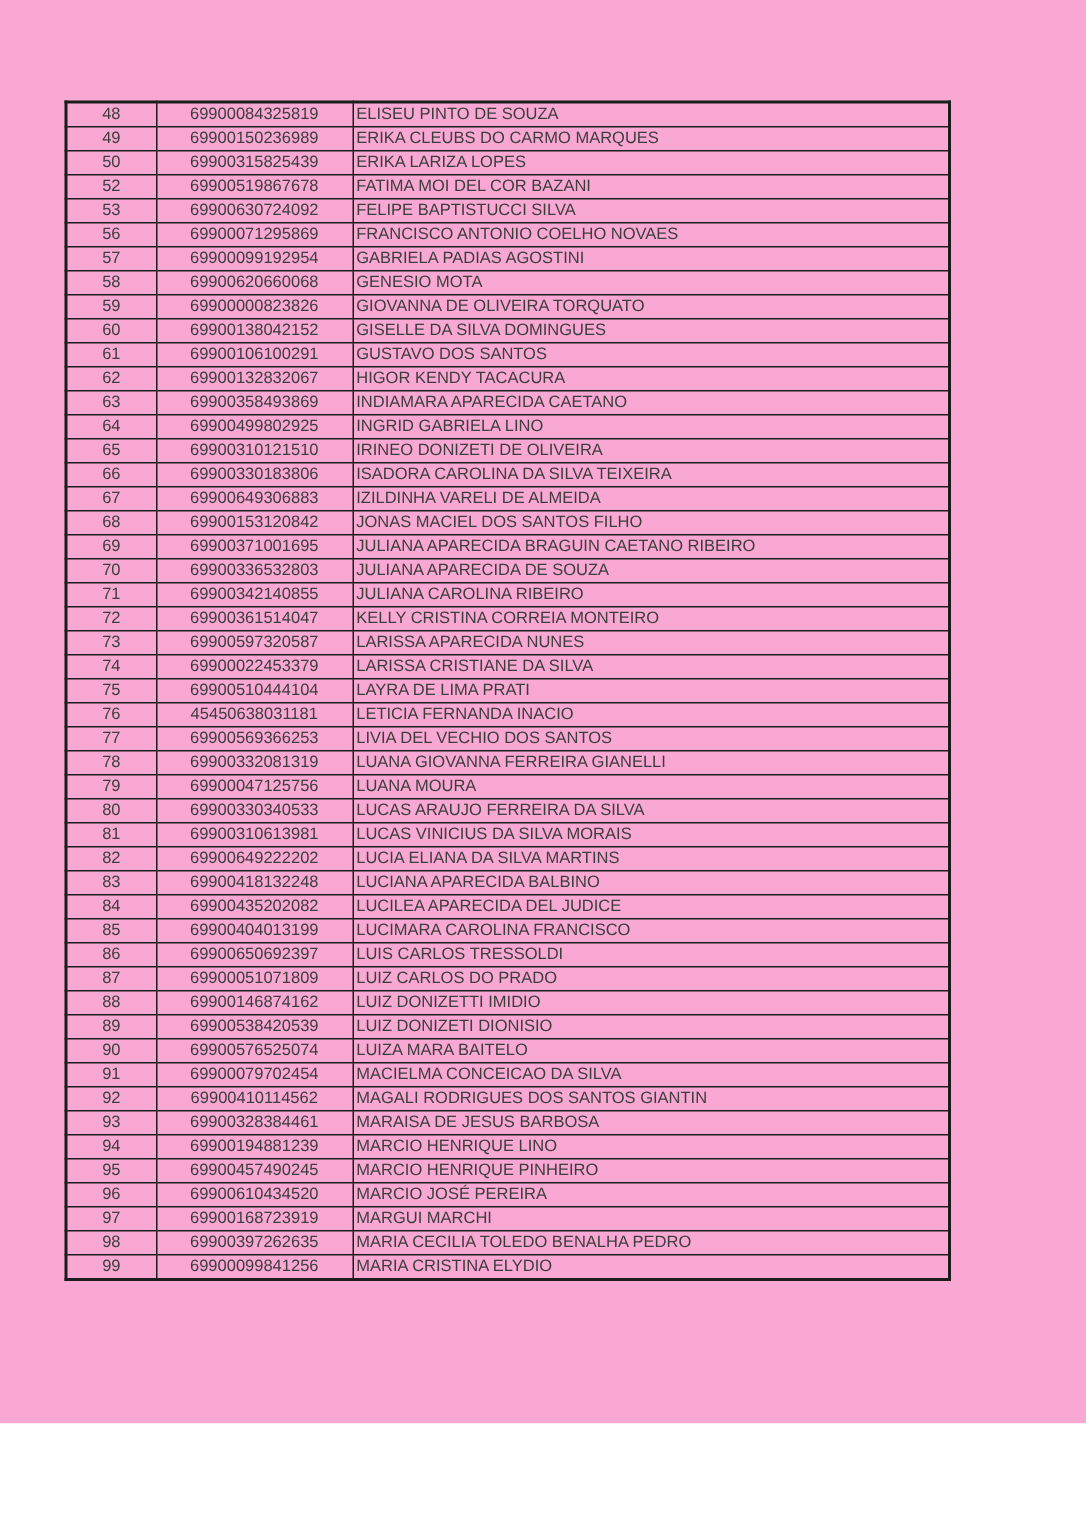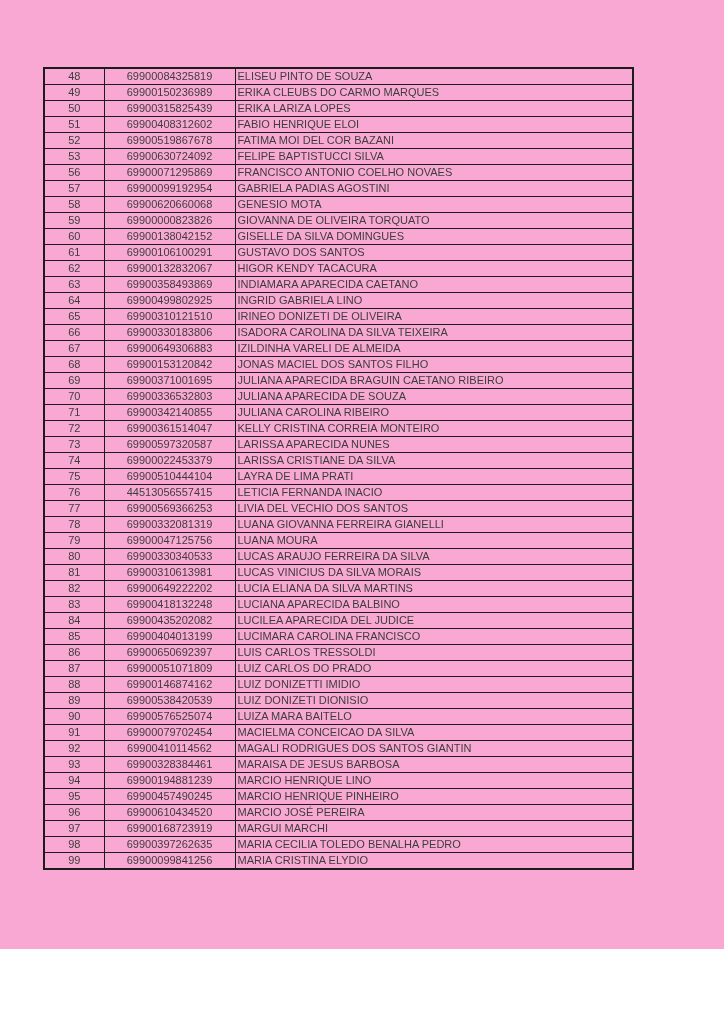--- a/index.html
+++ b/index.html
@@ -54,25 +54,20 @@
           <td class="col-num">49</td>
           <td class="col-id">69900150236989</td>
           <td class="col-name">ERIKA CLEUBS DO CARMO MARQUES</td>
         </tr>
         <tr>
           <td class="col-num">50</td>
           <td class="col-id">69900315825439</td>
           <td class="col-name">ERIKA LARIZA LOPES</td>
         </tr>
         <tr>
-          <td class="col-num">51</td>
-          <td class="col-id">69900408312602</td>
-          <td class="col-name">FABIO HENRIQUE ELOI</td>
-        </tr>
-        <tr>
           <td class="col-num">52</td>
           <td class="col-id">69900519867678</td>
           <td class="col-name">FATIMA MOI DEL COR BAZANI</td>
         </tr>
         <tr>
           <td class="col-num">53</td>
           <td class="col-id">69900630724092</td>
           <td class="col-name">FELIPE BAPTISTUCCI SILVA</td>
         </tr>
         <tr>
@@ -170,21 +165,21 @@
           <td class="col-id">69900022453379</td>
           <td class="col-name">LARISSA CRISTIANE DA SILVA</td>
         </tr>
         <tr>
           <td class="col-num">75</td>
           <td class="col-id">69900510444104</td>
           <td class="col-name">LAYRA DE LIMA PRATI</td>
         </tr>
         <tr>
           <td class="col-num">76</td>
-          <td class="col-id">44513056557415</td>
+          <td class="col-id">45450638031181</td>
           <td class="col-name">LETICIA FERNANDA INACIO</td>
         </tr>
         <tr>
           <td class="col-num">77</td>
           <td class="col-id">69900569366253</td>
           <td class="col-name">LIVIA DEL VECHIO DOS SANTOS</td>
         </tr>
         <tr>
           <td class="col-num">78</td>
           <td class="col-id">69900332081319</td>

